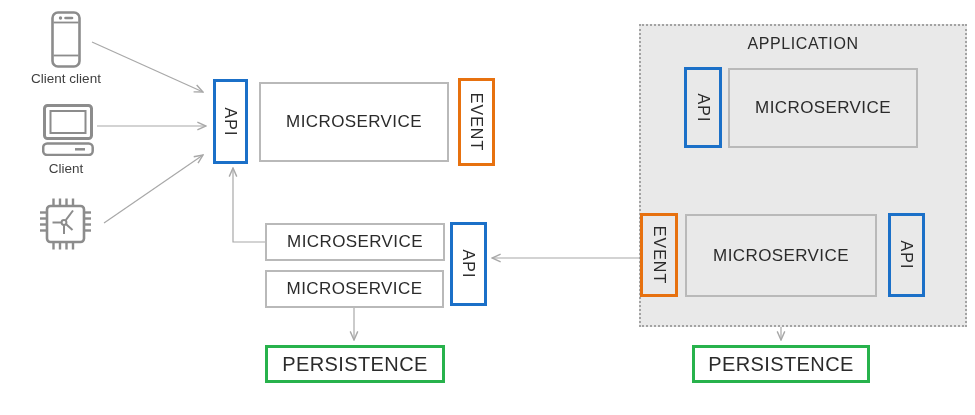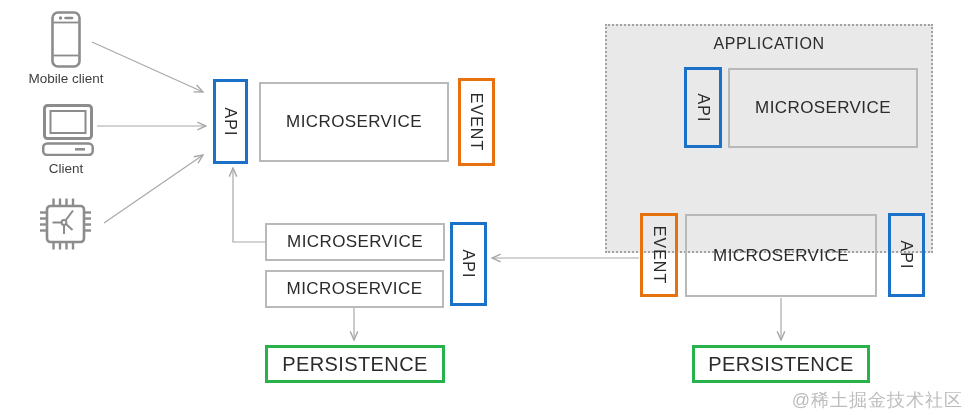--- a/index.html
+++ b/index.html
@@ -55,21 +55,21 @@
     <path class="connector" d="M781,298 L781,340" marker-end="url(#arw)"></path>
   </svg>
 
   <svg class="abs" style="left:51px; top:11px;" width="30" height="57" viewBox="0 0 30 57">
     <rect class="icon-stroke" x="1.5" y="1.5" width="27" height="54" rx="5.5" stroke-width="2.6"></rect>
     <circle cx="9.5" cy="7" r="1.7" fill="#8c8c8c"></circle>
     <line class="icon-stroke" x1="14.5" y1="7" x2="21" y2="7" stroke-width="2.6" stroke-linecap="round"></line>
     <line class="icon-stroke" x1="2.5" y1="11.5" x2="27.5" y2="11.5" stroke-width="1.8"></line>
     <line class="icon-stroke" x1="2.5" y1="44.5" x2="27.5" y2="44.5" stroke-width="1.8"></line>
   </svg>
-  <div class="client-label" style="left:12px; top:71px; width:108px;">Mobile client</div>
+  <div class="client-label" style="left:12px; top:71px; width:108px;">Client client</div>
 
   <svg class="abs" style="left:42px; top:104px;" width="52" height="52" viewBox="0 0 52 52">
     <rect class="icon-stroke" x="2.5" y="1.5" width="47" height="33" rx="3" stroke-width="3"></rect>
     <rect class="icon-stroke" x="8.5" y="7" width="35" height="22" stroke-width="2"></rect>
     <rect class="icon-stroke" x="1.2" y="39.5" width="49.5" height="11.5" rx="4" stroke-width="2.5"></rect>
     <line class="icon-stroke" x1="33" y1="45.3" x2="43" y2="45.3" stroke-width="2.5"></line>
   </svg>
   <div class="client-label" style="left:12px; top:161px; width:108px;text-align:center;">Client</div>
 
   <svg class="abs" style="left:39px; top:197px;" width="52" height="53" viewBox="0 0 52 53">
@@ -117,21 +117,21 @@
   <div class="abs box ms" style="left:265px; top:270px; width:179px; height:38px;">
     <span>MICROSERVICE</span>
   </div>
   <div class="abs box api" style="left:450px; top:222px; width:37px; height:84px;">
     <span class="vtext">API</span>
   </div>
   <div class="abs box persistence" style="left:265px; top:345px; width:180px; height:38px;">
     <span>PERSISTENCE</span>
   </div>
 
-  <div class="abs" id="application" style="left:605px; top:24px; width:328px; height:229px;">
+  <div class="abs" id="application" style="left:639px; top:24px; width:328px; height:303px;">
     <div class="app-title">APPLICATION</div>
   </div>
   <div class="abs box api" style="left:684px; top:67px; width:38px; height:81px; background:transparent;">
     <span class="vtext">API</span>
   </div>
   <div class="abs box ms" style="left:728px; top:68px; width:190px; height:80px; background:transparent;">
     <span>MICROSERVICE</span>
   </div>
   <div class="abs box event" style="left:640px; top:213px; width:38px; height:84px; background:transparent;">
     <span class="vtext">EVENT</span>
@@ -140,14 +140,13 @@
     <span>MICROSERVICE</span>
   </div>
   <div class="abs box api" style="left:888px; top:213px; width:37px; height:84px; background:transparent;">
     <span class="vtext">API</span>
   </div>
 
   <div class="abs box persistence" style="left:692px; top:345px; width:178px; height:38px;">
     <span>PERSISTENCE</span>
   </div>
 
-  <div id="watermark">@稀土掘金技术社区</div>
 </div>
 
 </body></html>

